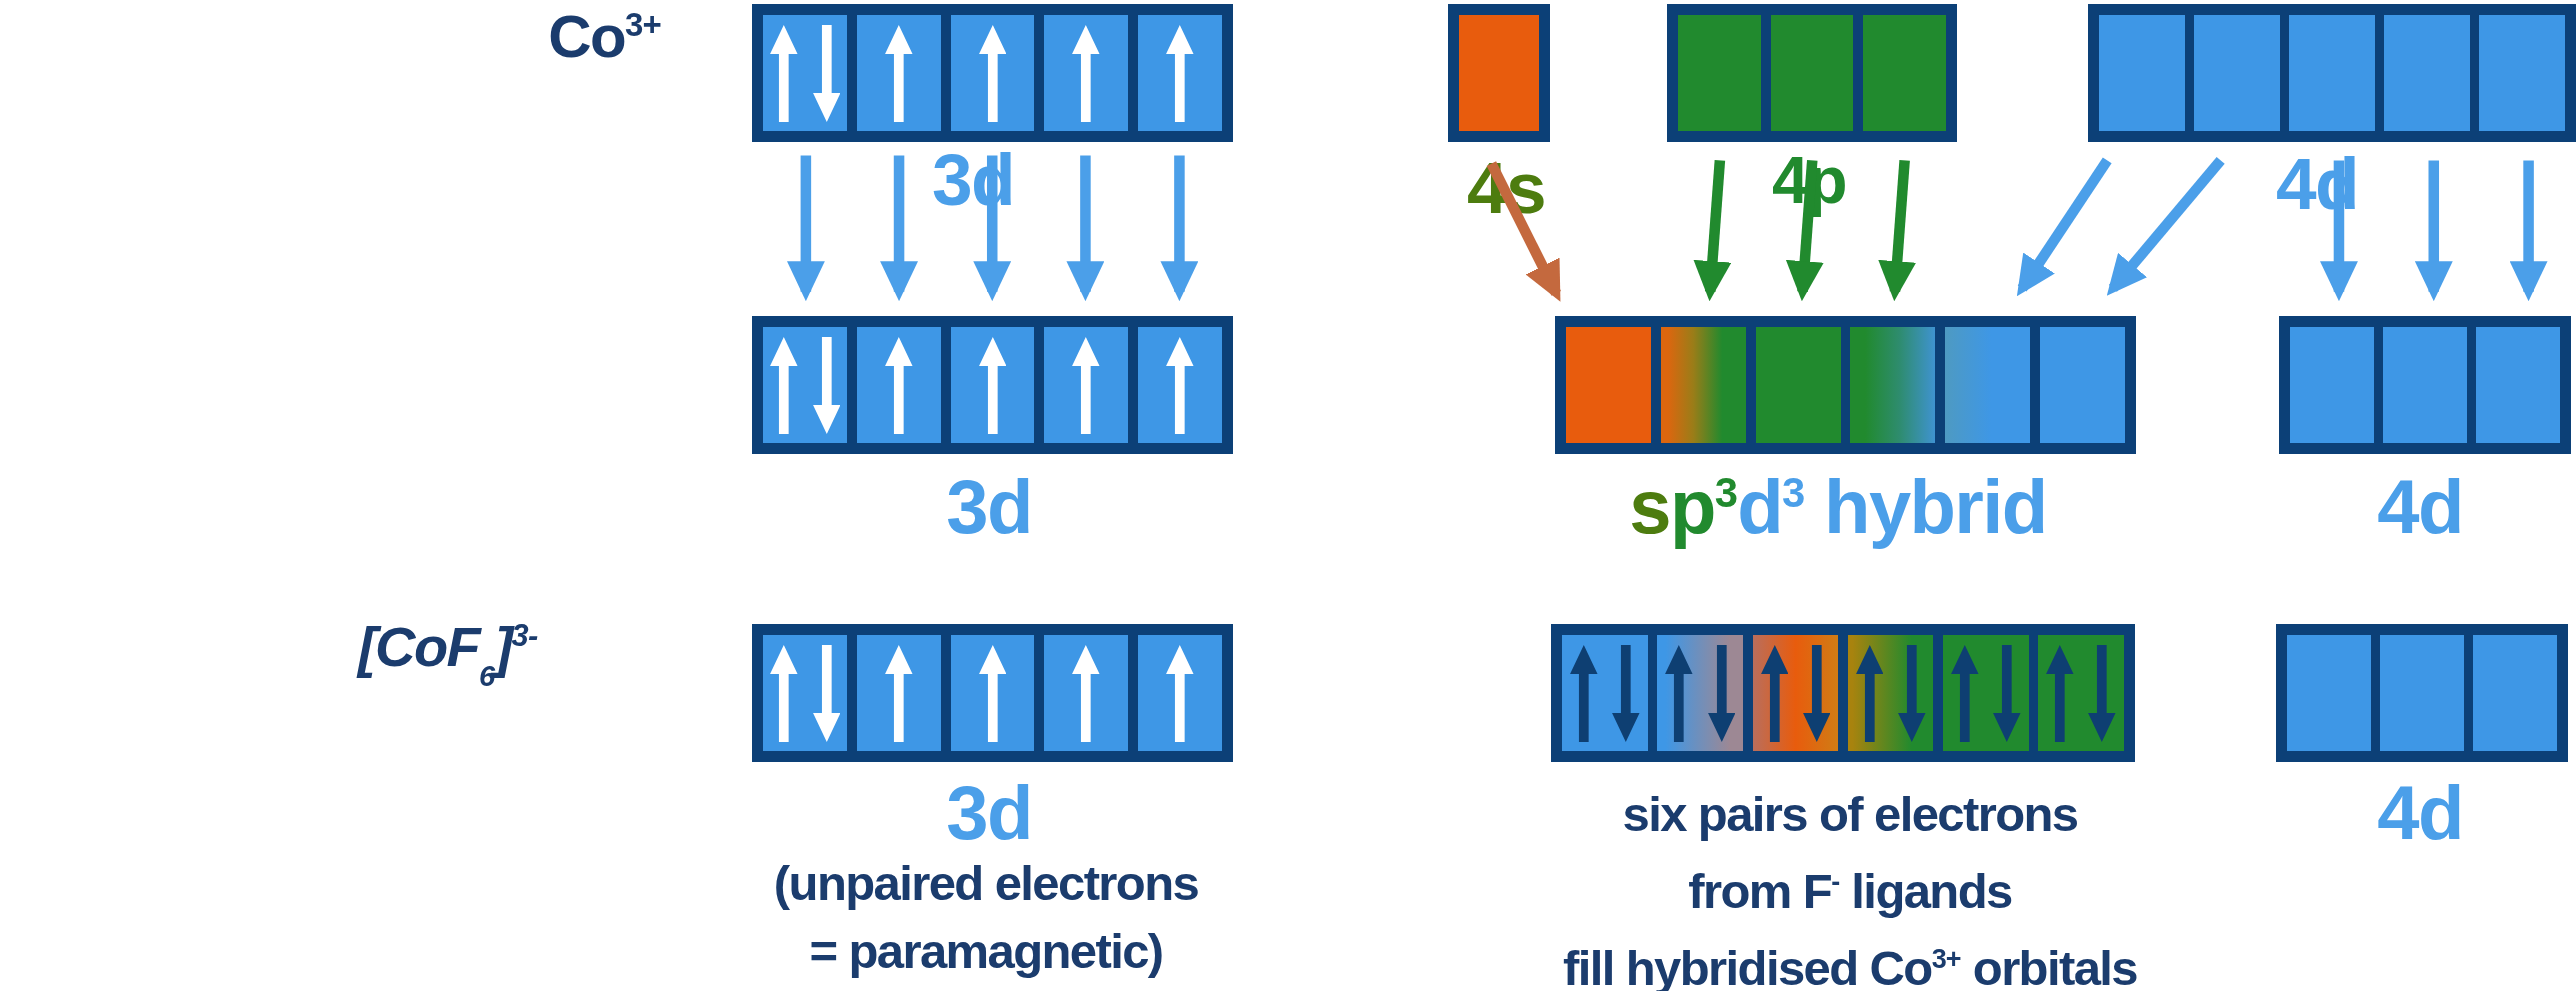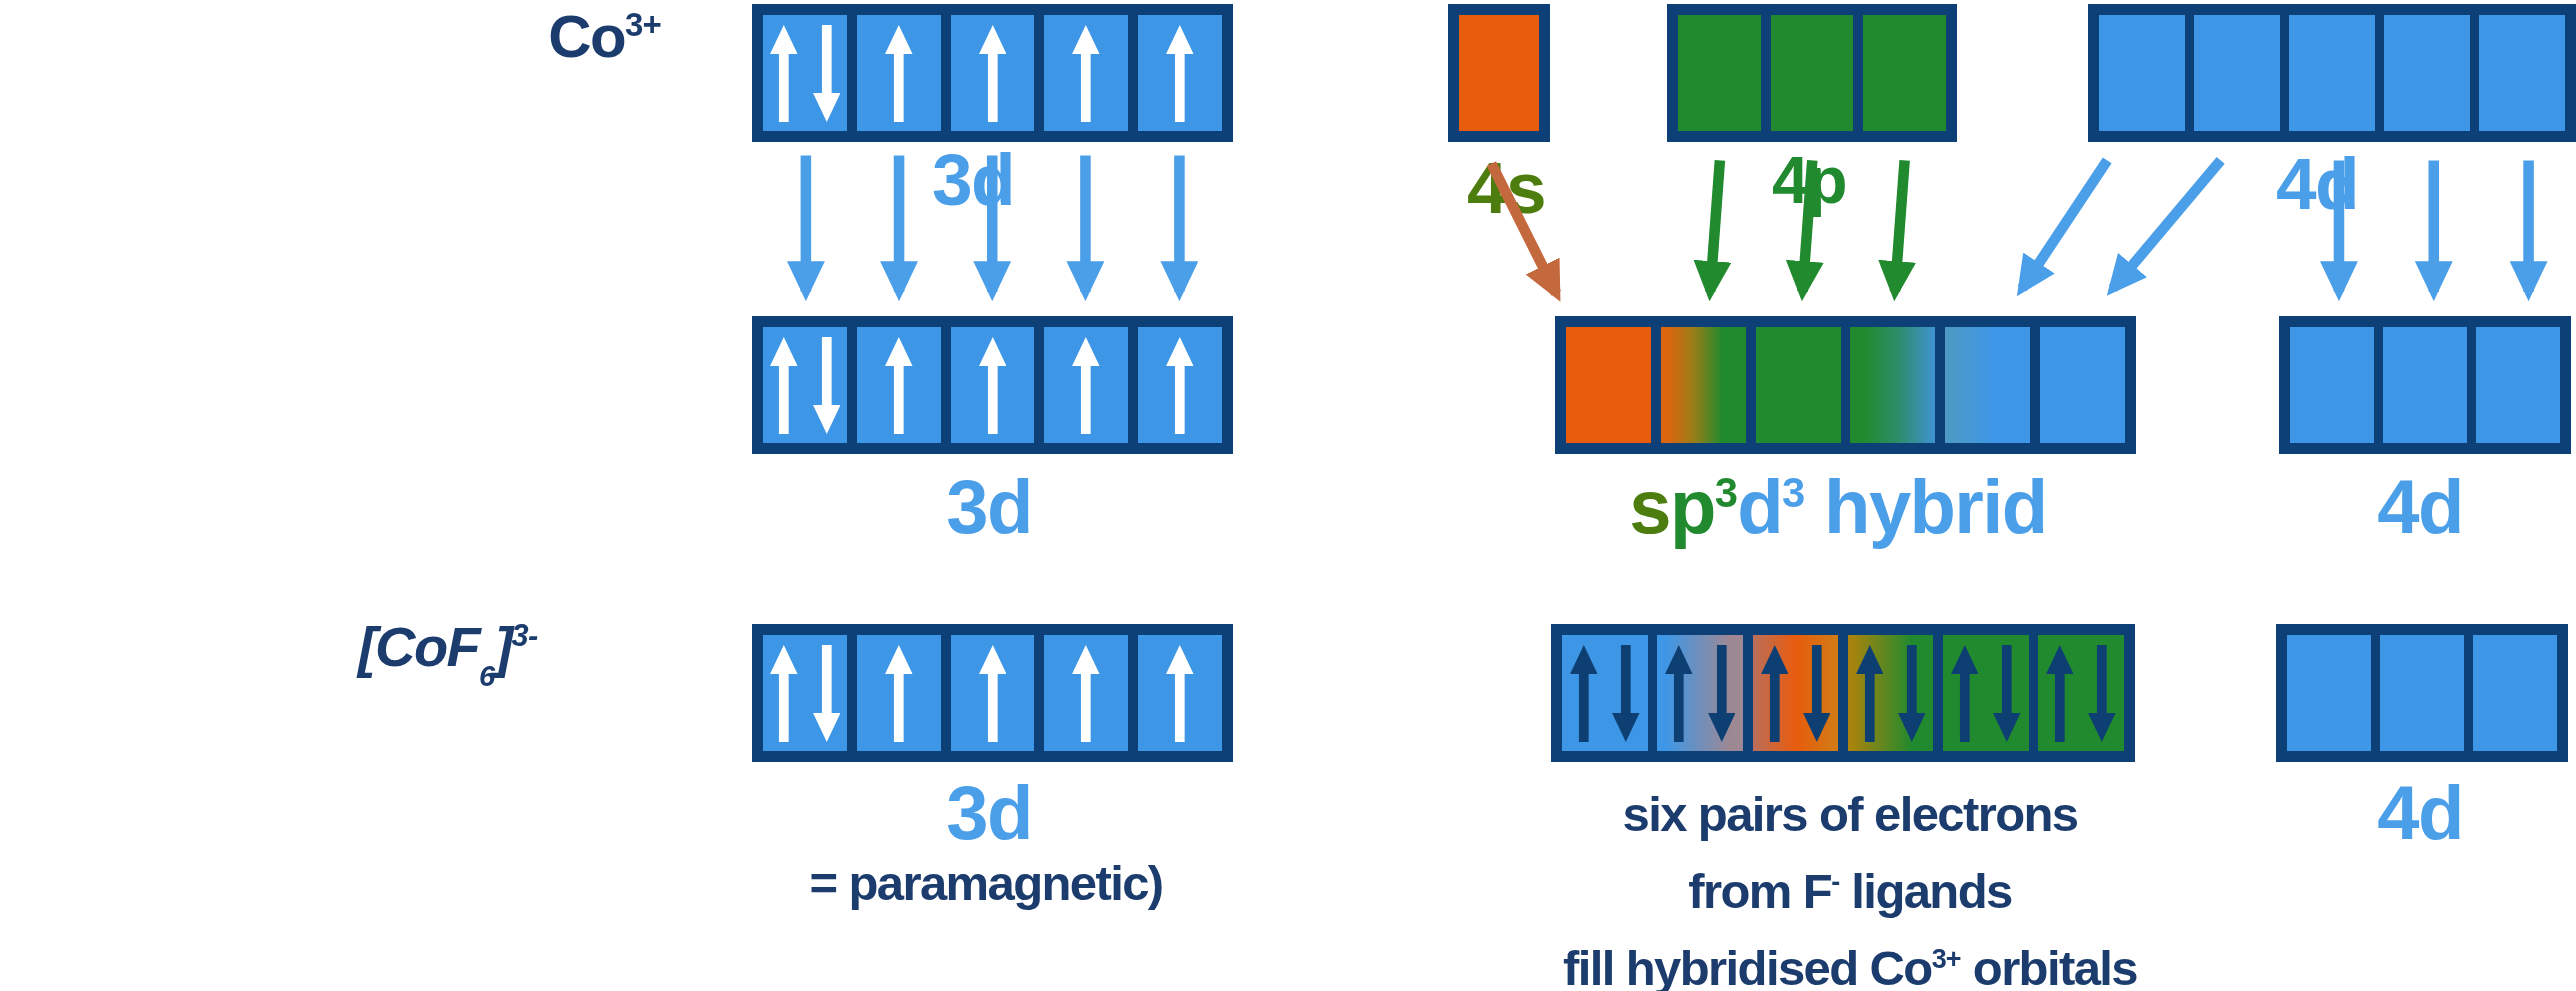--- a/index.html
+++ b/index.html
@@ -227,20 +227,21 @@
 
   <div class="lbl center c-lblue" style="left:989px;top:469px;font-size:76px;"><span>3d</span></div>
   <div class="lbl center c-lblue" style="left:1838px;top:469px;font-size:76px;"><span class="c-orange">s</span><span class="c-green">p</span><sup class="c-green">3</sup><span>d</span><sup>3</sup><span> hybrid</span></div>
   <div class="lbl center c-lblue" style="left:2420px;top:469px;font-size:76px;"><span>4d</span></div>
 
   <div class="lbl c-navy" style="left:358px;top:619px;font-size:56px;font-style:italic;"><span>[CoF</span><sub style="position:relative;top:0.28em;">6</sub><span>]</span><sup>3-</sup></div>
   <div class="lbl center c-lblue" style="left:989px;top:775px;font-size:76px;"><span>3d</span></div>
   <div class="lbl center c-lblue" style="left:2420px;top:775px;font-size:76px;"><span>4d</span></div>
 
   <div class="lbl center c-navy note" style="left:986px;top:849px;">
+    <div>(unpaired electrons</div>
     <div>= paramagnetic)</div>
   </div>
 
   <div class="lbl center c-navy note" style="left:1850px;top:780px;">
     <div>six pairs of electrons</div>
     <div><span>from F</span><sup>-</sup><span> ligands</span></div>
     <div><span>fill hybridised Co</span><sup>3+</sup><span> orbitals</span></div>
   </div>
 
   <svg id="connector-layer" width="2576" height="991" viewBox="0 0 3178 1223">

